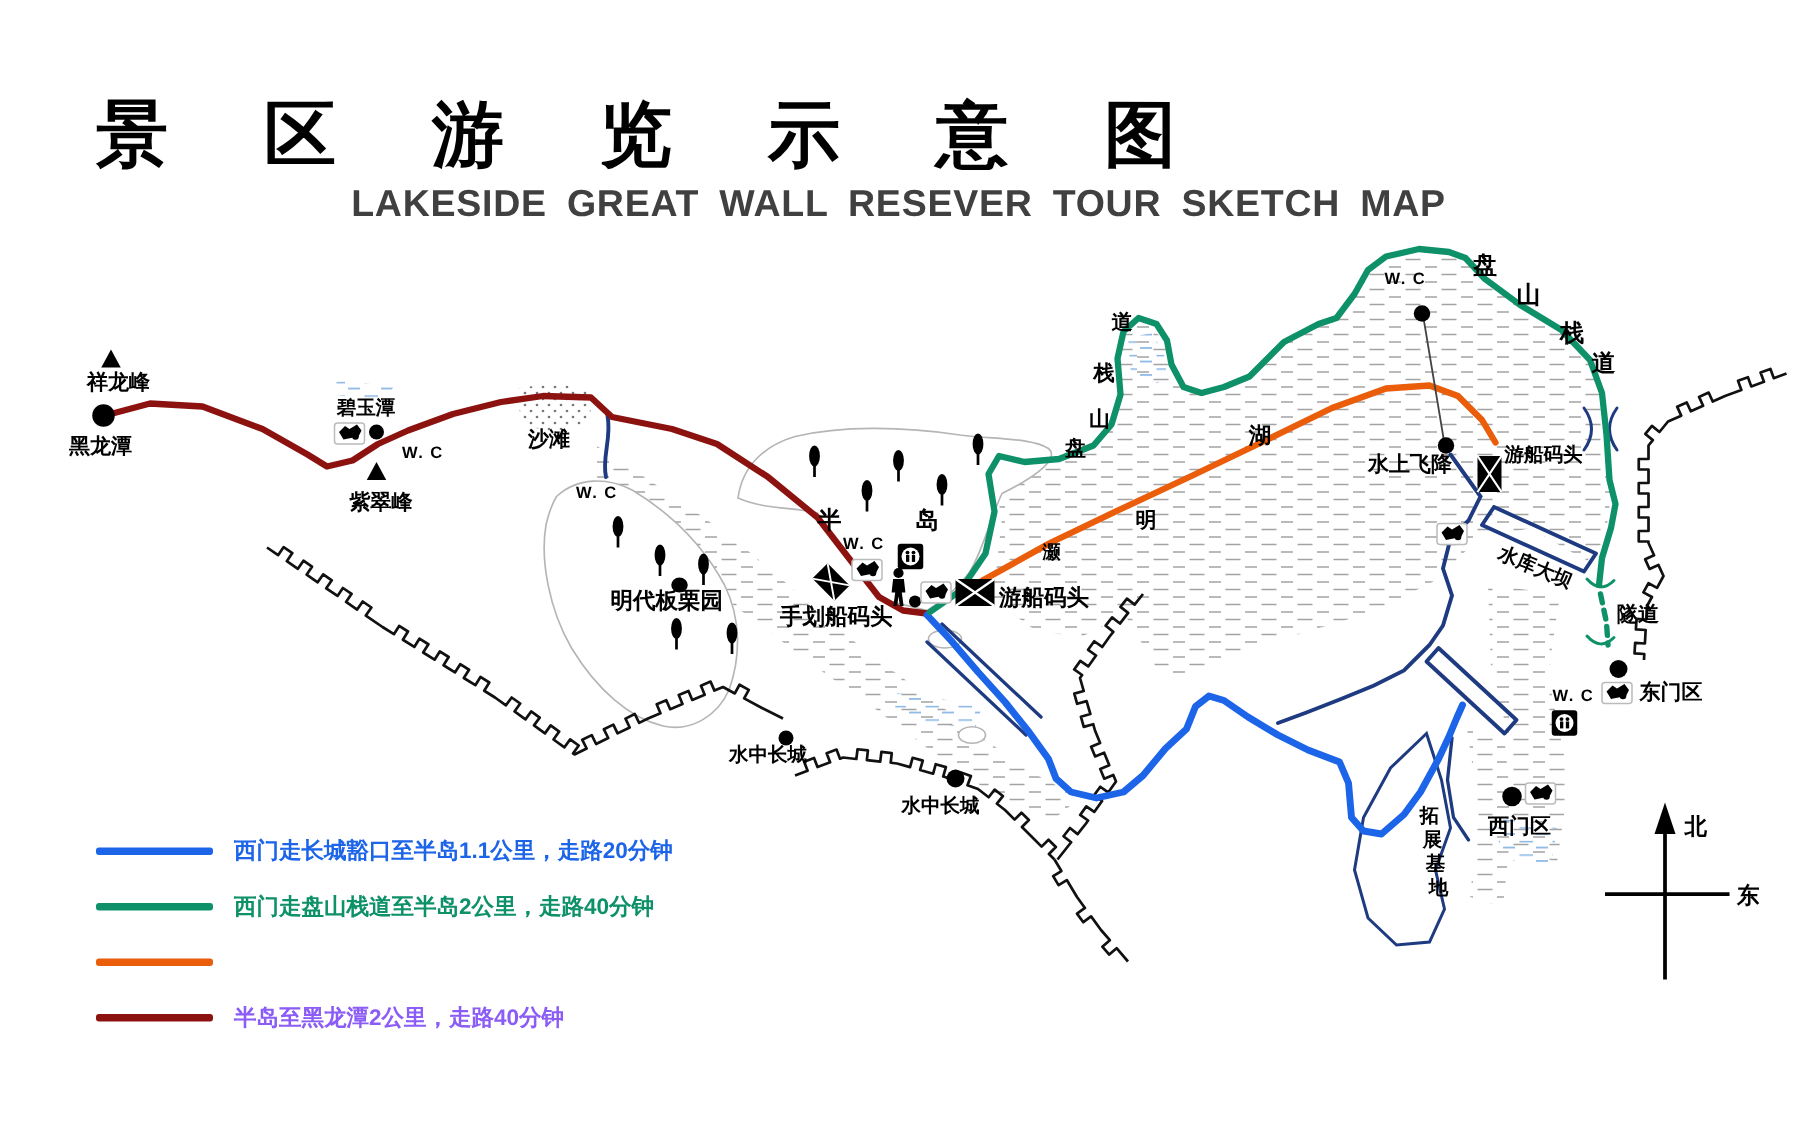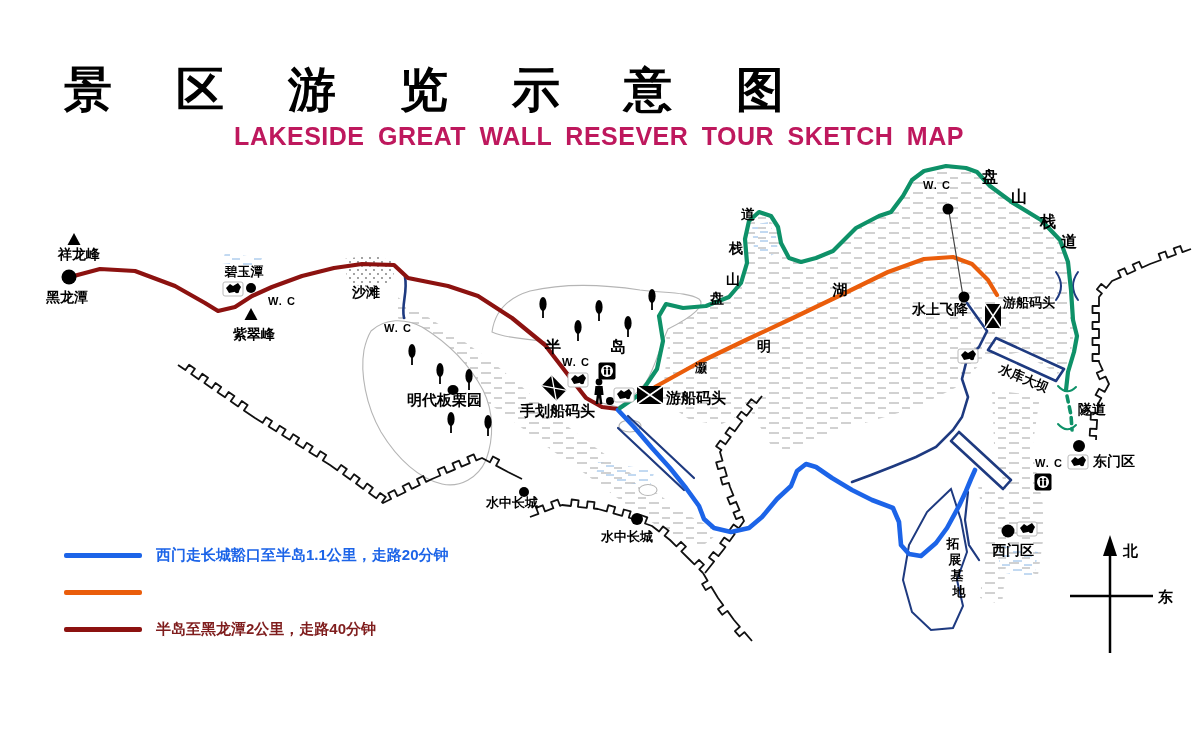--- a/index.html
+++ b/index.html
@@ -2,34 +2,34 @@
 <html><head>
 <meta charset="utf-8">
 <style>
   html,body{margin:0;padding:0;background:#fff;}
   #canvas{position:relative;width:1198px;height:748px;background:#fff;overflow:hidden;
           font-family:"Liberation Sans","DejaVu Sans",sans-serif;}
   .title-zh{position:absolute;top:58px;left:0;width:100%;text-align:left;
             font-family:"DejaVu Serif","Liberation Serif",serif;font-weight:bold;
             font-size:48px;letter-spacing:64px;text-indent:64px;color:#000;white-space:nowrap;}
   .title-en{position:absolute;top:122px;left:0;width:100%;text-align:center;
-            font-weight:bold;font-size:25px;letter-spacing:0.5px;word-spacing:6px;color:#be185d;}
+            font-weight:bold;font-size:25px;letter-spacing:0.5px;word-spacing:6px;color:#404040;}
   svg text{font-family:"Liberation Sans","DejaVu Sans",sans-serif;font-weight:bold;fill:#000;}
   .lbl{font-size:14px;}
   .lbl-lg{font-size:16px;}
   .lbl-sm{font-size:13px;}
   .wc{font-size:11px;letter-spacing:1px;}
-  #legend{position:absolute;left:64px;top:544px;}
+  #legend{position:absolute;left:64px;top:556px;}
   .legend-row{display:flex;align-items:center;height:23px;margin-bottom:14px;}
   .legend-line{width:78px;height:5px;border-radius:2px;margin-right:14px;flex:0 0 auto;}
   .legend-text{font-size:15px;font-weight:bold;white-space:nowrap;}
   .lr1 .legend-line{background:#1C64E8;} .lr1 .legend-text{color:#1C64E8;}
   .lr2 .legend-line{background:#0E9168;} .lr2 .legend-text{color:#0E9168;}
   .lr3 .legend-line{background:#EA5D0B;} .lr3 .legend-text{color:#E2560A;}
-  .lr4 .legend-line{background:#8C1210;} .lr4 .legend-text{color:#7f1d1d;}
+  .lr4 .legend-line{background:#8C1210;} .lr4 .legend-text{color:#8b5cf6;}
 </style>
 </head>
 <body>
 
 <div id="canvas">
 
   <div class="title-zh">景区游览示意图</div>
   <div class="title-en">LAKESIDE GREAT WALL RESEVER TOUR SKETCH MAP</div>
 
   <svg width="1198" height="748" viewBox="0 0 1198 748">
@@ -224,20 +224,24 @@
       <text x="1158" y="602" style="font-size:15px">东</text>
     </g>
   </svg>
 
   
   <div id="legend">
     <div class="legend-row lr1">
       <span class="legend-line"></span>
       <span class="legend-text">西门走长城豁口至半岛1.1公里，走路20分钟</span>
     </div>
+    <div class="legend-row lr2">
+      <span class="legend-line"></span>
+      <span class="legend-text">西门走盘山栈道至半岛2公里，走路40分钟</span>
+    </div>
     <div class="legend-row lr3">
       <span class="legend-line"></span>
     </div>
     <div class="legend-row lr4">
       <span class="legend-line"></span>
       <span class="legend-text">半岛至黑龙潭2公里，走路40分钟</span>
     </div>
   </div>
 
 </div>

